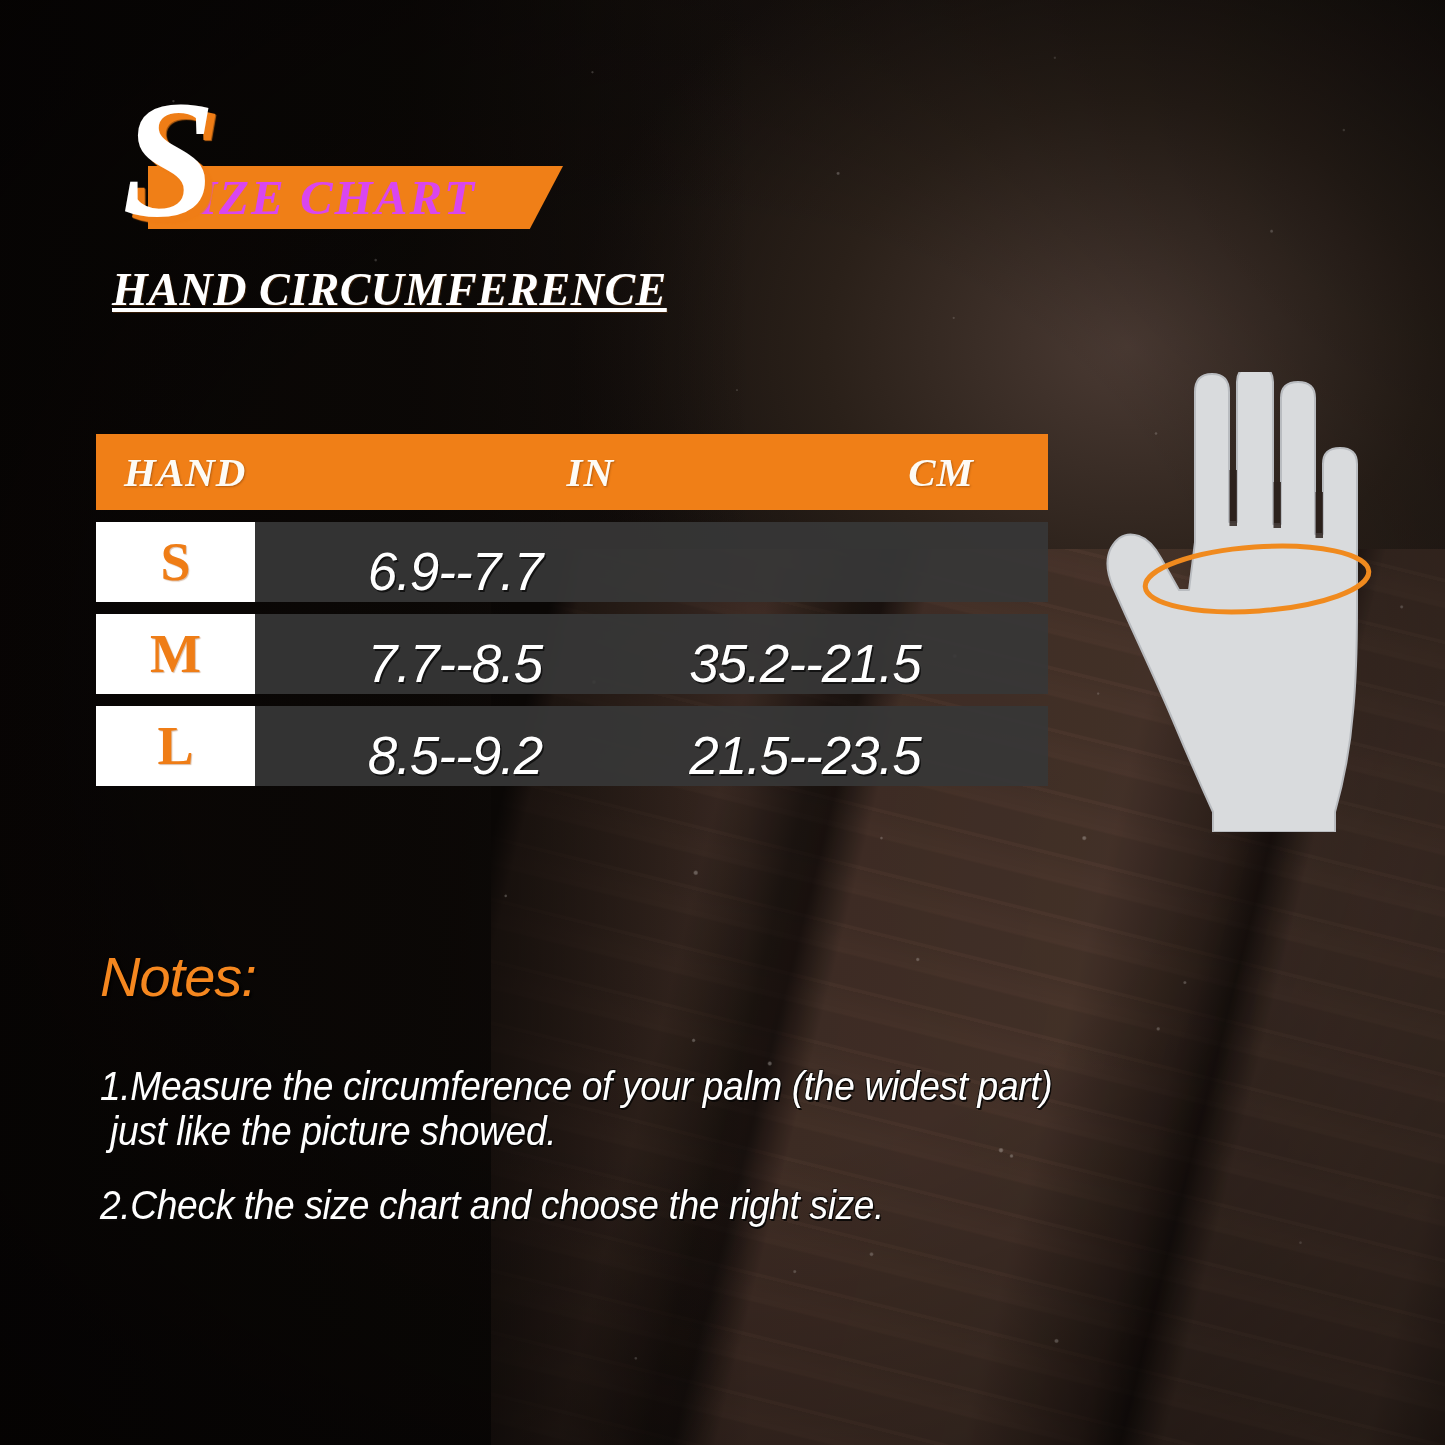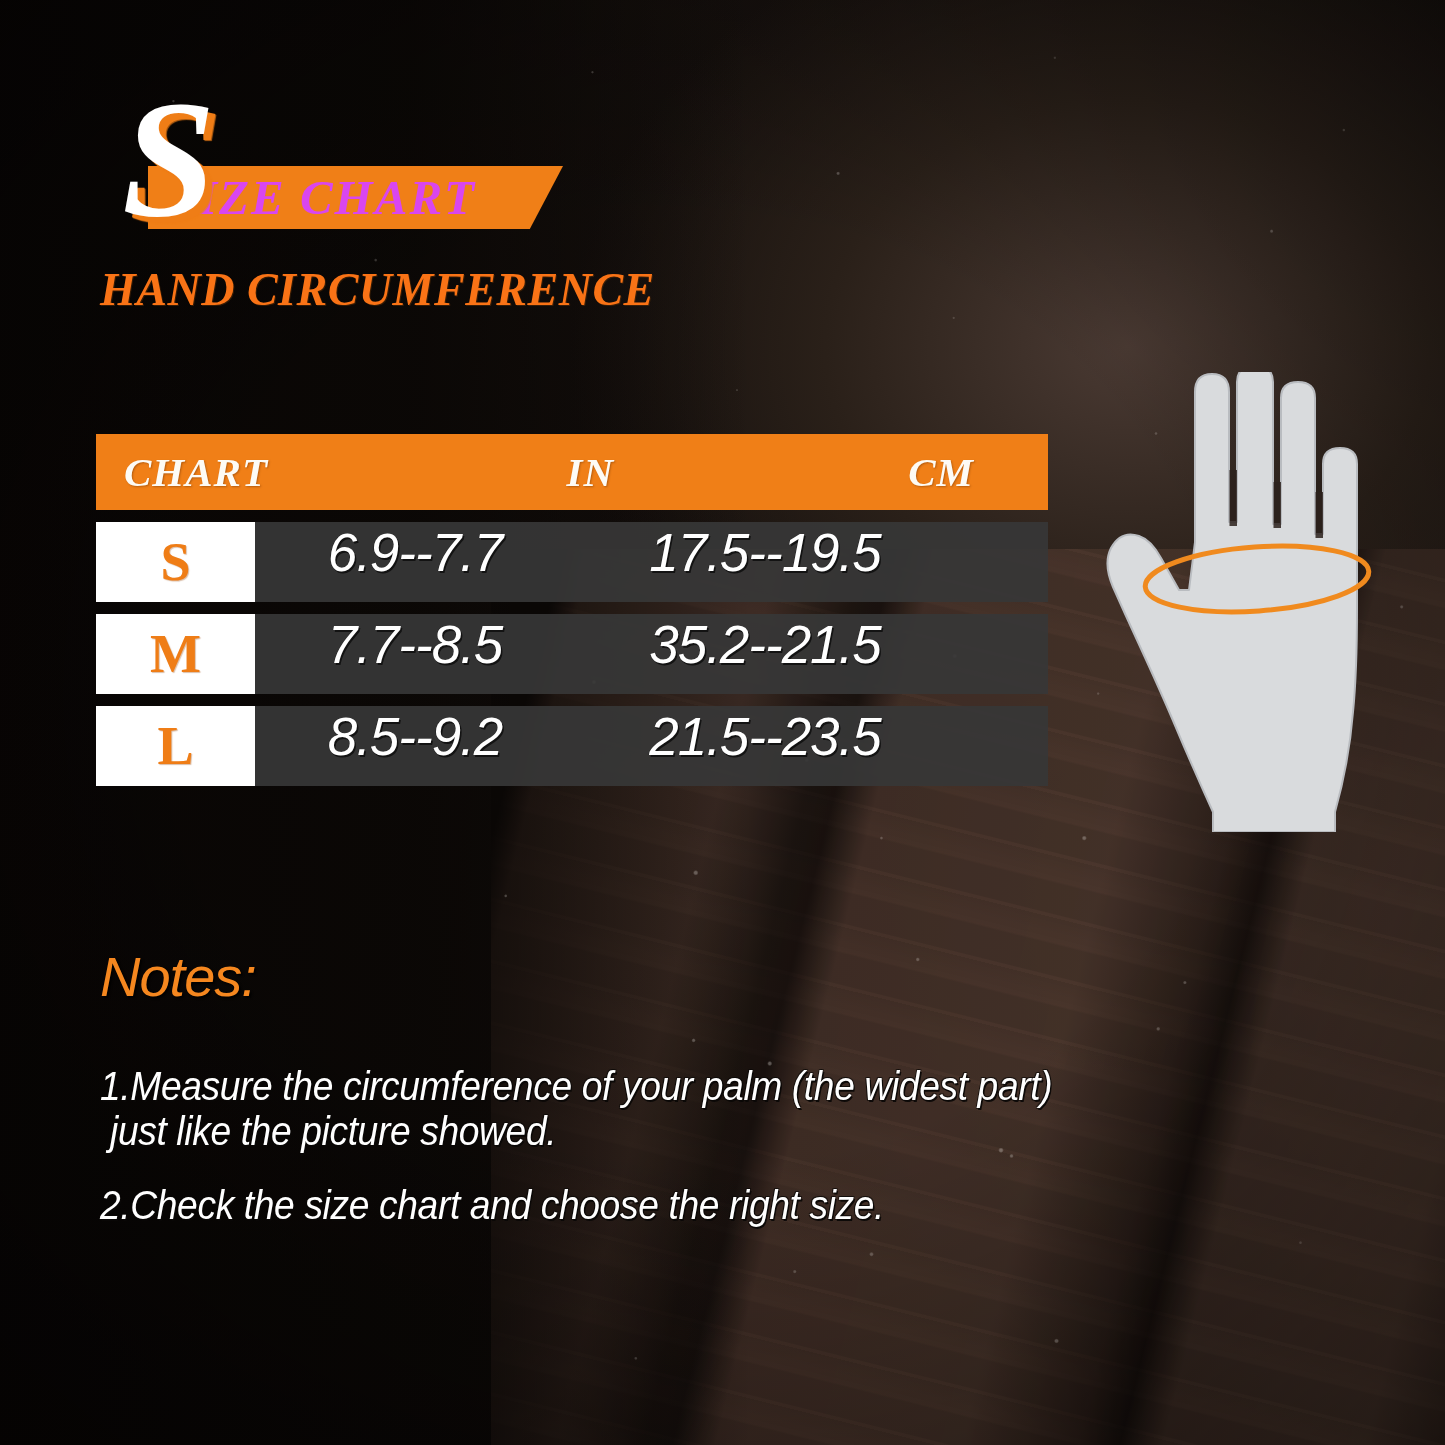--- a/index.html
+++ b/index.html
@@ -160,32 +160,33 @@
     font-weight: bold;
     font-size: 49px;
     line-height: 52px;
     color: #d946ef;
     letter-spacing: 2px;
     z-index: 5;
     white-space: nowrap;
   }
   .subtitle {
     position: absolute;
-    left: 100px;
+    left: 112px;
     top: 264px;
     font-family: "Liberation Serif", serif;
     font-style: italic;
     font-weight: bold;
     font-size: 46px;
     line-height: 52px;
-    color: #f97316;
+    color: #ffffff;
     letter-spacing: 0.5px;
     white-space: nowrap;
     text-shadow: 1px 1px 0 rgba(90,45,8,0.55);
     z-index: 5;
+    text-decoration: underline;
   }
 
   
   .size-table {
     position: absolute;
     left: 96px;
     top: 434px;
     width: 952px;
     z-index: 5;
   }
@@ -226,21 +227,22 @@
     font-weight: bold;
     font-size: 54px;
     color: #ef7d16;
     text-shadow: 1px 1px 1px rgba(150,70,10,0.35);
     flex: 0 0 auto;
   }
   .trow .vals {
     flex: 1 1 auto;
     background: rgba(55,55,55,0.93);
     display: flex;
-    align-items: flex-start;
+    align-items: flex-end;
+    padding-left: 40px;
   }
   .val {
     font-family: "Liberation Sans", sans-serif;
     font-style: italic;
     font-weight: normal;
     font-size: 53px;
     color: #ffffff;
     text-align: center;
     letter-spacing: -1px;
     text-shadow:
@@ -315,30 +317,29 @@
   <div class="header-block">
     <div class="big-s">S</div>
     <div class="banner"></div>
     <div class="banner-text">IZE CHART</div>
     <div class="subtitle">HAND CIRCUMFERENCE</div>
   </div>
 
   <div class="size-table">
 
     <div class="thead">
-      <div class="th th-size">CHART</div>
+      <div class="th th-size">HAND</div>
       <div class="th th-in">IN</div>
       <div class="th th-cm">CM</div>
     </div>
 
     <div class="trow">
       <div class="size-cell">S</div>
       <div class="vals">
         <div class="val val-in">6.9--7.7</div>
-        <div class="val val-cm">17.5--19.5</div>
       </div>
     </div>
 
     <div class="trow">
       <div class="size-cell">M</div>
       <div class="vals">
         <div class="val val-in">7.7--8.5</div>
         <div class="val val-cm">35.2--21.5</div>
       </div>
     </div>

